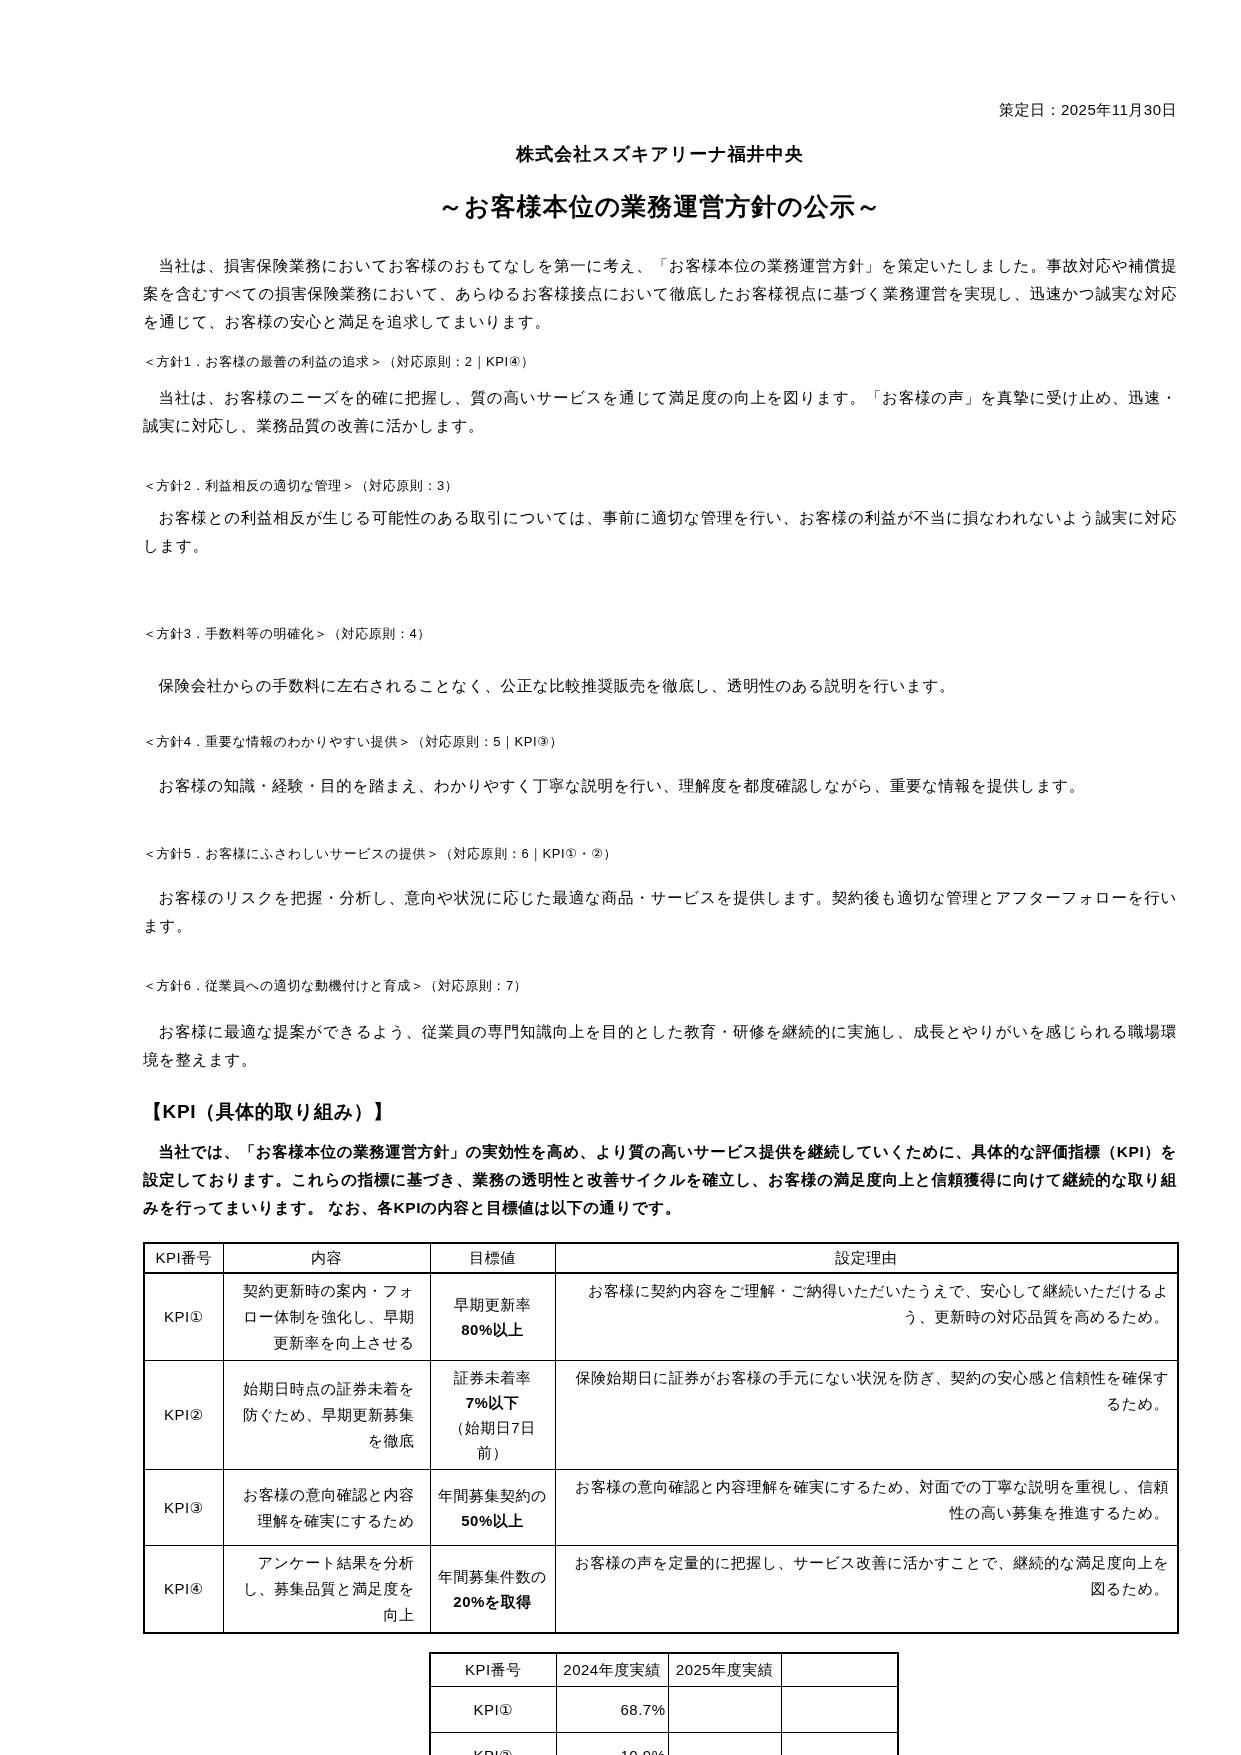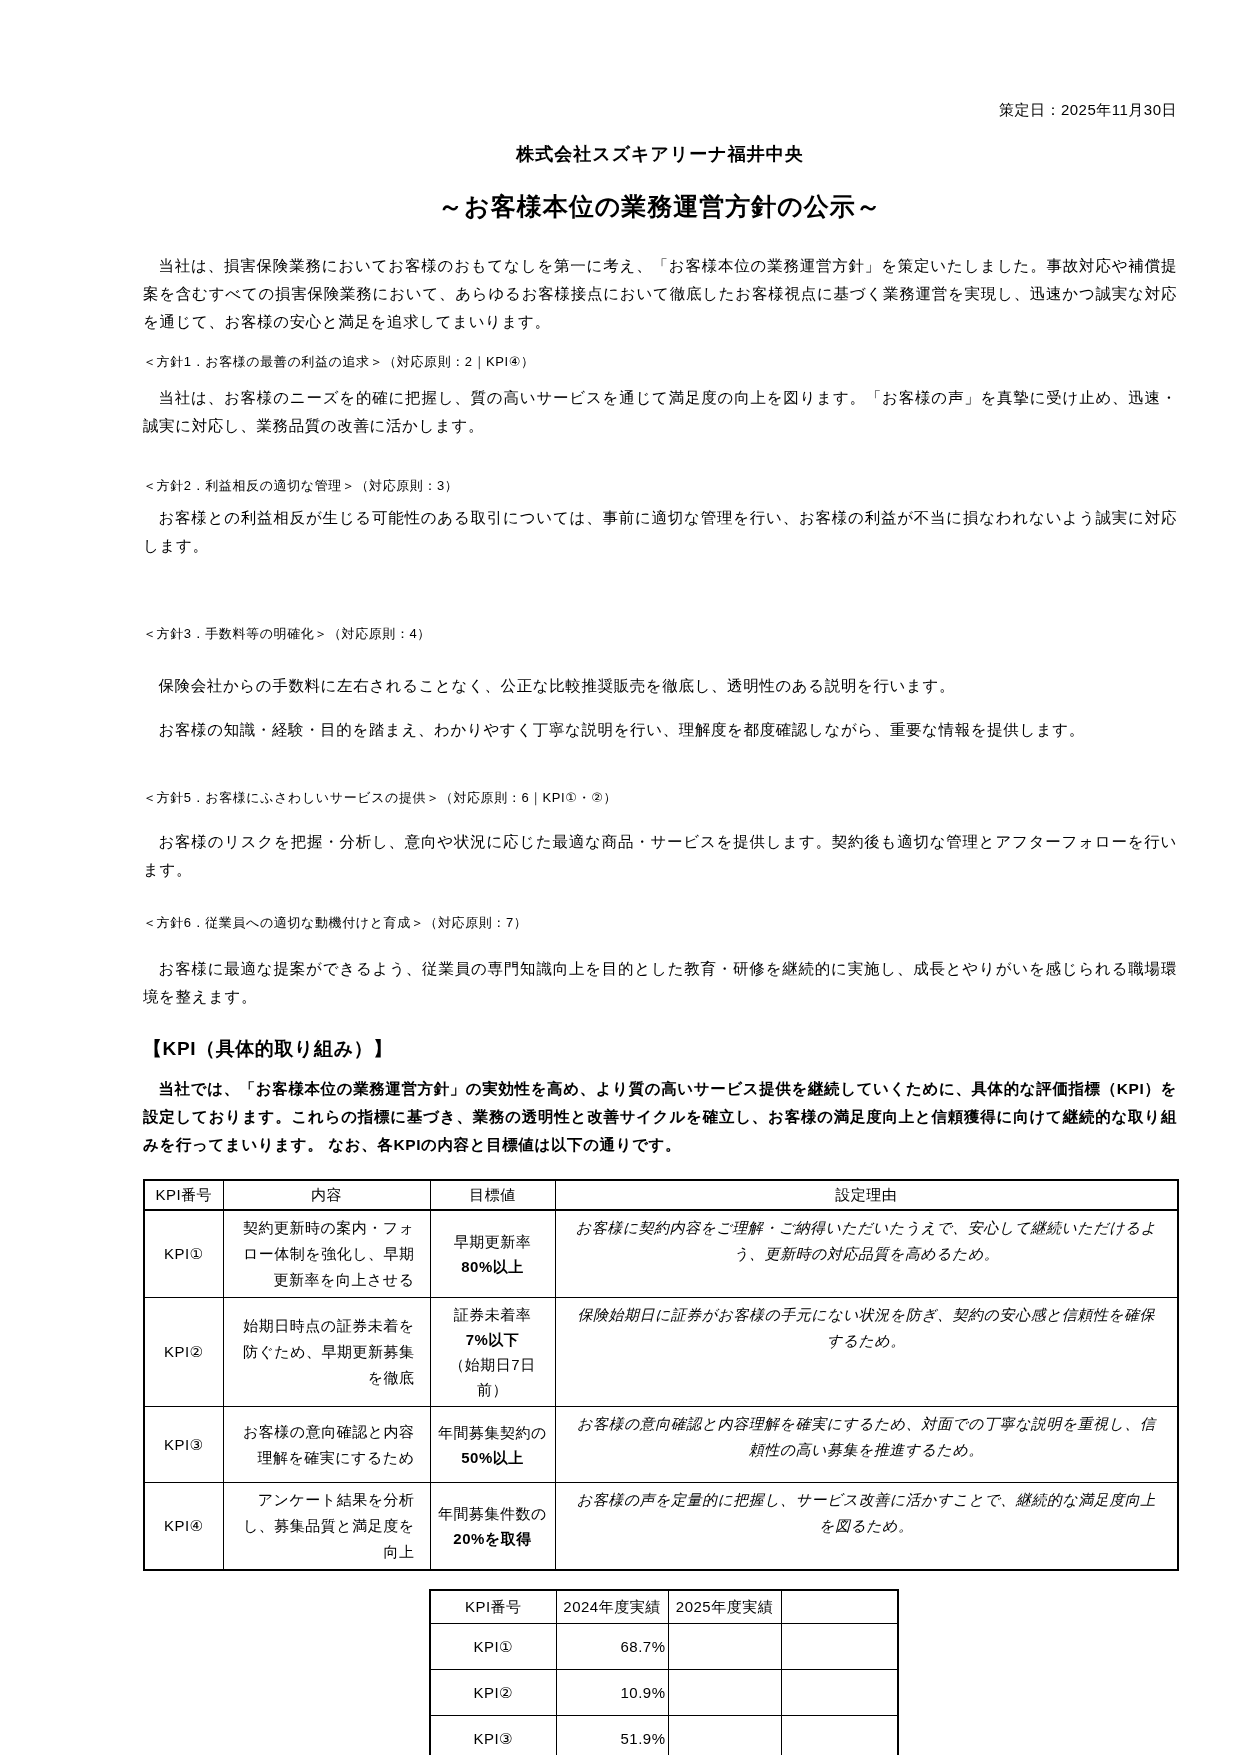--- a/index.html
+++ b/index.html
@@ -59,21 +59,21 @@
   .p1 .policy-heading { margin-top: 12px; }
   .p1 .policy-body   { margin-top: 8px; }
   .p2 .policy-heading { margin-top: 32px; }
   .p2 .policy-body   { margin-top: 4px; }
   .p3 .policy-heading { margin-top: 60px; }
   .p3 .policy-body   { margin-top: 24px; }
   .p4 .policy-heading { margin-top: 28px; }
   .p4 .policy-body   { margin-top: 16px; }
   .p5 .policy-heading { margin-top: 40px; }
   .p5 .policy-body   { margin-top: 16px; }
-  .p6 .policy-heading { margin-top: 25px; }
+  .p6 .policy-heading { margin-top: 32px; }
   .p6 .policy-body   { margin-top: 18px; }
   .kpi-heading {
     margin-top: 24px;
     font-size: 19px;
     line-height: 28px;
     font-weight: bold;
     letter-spacing: 0.6px;
   }
   .kpi-intro { margin-top: 12px; font-weight: bold; }
 
@@ -115,24 +115,23 @@
   }
   .cell-target {
     text-align: center;
     vertical-align: middle;
     padding: 4px 4px;
     line-height: 25px;
   }
   .cell-target .bold-line { font-weight: bold; }
   .cell-reason {
     vertical-align: top;
-    padding: 4px 17px;
+    padding: 4px 8px;
     line-height: 26px;
-    text-align: center;
-    font-style: italic;
+    text-align: right;
   }
 
   .results-table {
     margin-top: 18px;
     margin-left: 286px;
     width: 468px;
     table-layout: fixed;
     border: 2px solid #000;
   }
   .results-table th, .results-table td {
@@ -173,20 +172,21 @@
     <div class="policy-heading">＜方針2．利益相反の適切な管理＞（対応原則：3）</div>
     <p class="para indent policy-body">お客様との利益相反が生じる可能性のある取引については、事前に適切な管理を行い、お客様の利益が不当に損なわれないよう誠実に対応します。</p>
   </section>
 
   <section class="policy p3">
     <div class="policy-heading">＜方針3．手数料等の明確化＞（対応原則：4）</div>
     <p class="para indent policy-body">保険会社からの手数料に左右されることなく、公正な比較推奨販売を徹底し、透明性のある説明を行います。</p>
   </section>
 
   <section class="policy p4">
+    <div class="policy-heading">＜方針4．重要な情報のわかりやすい提供＞（対応原則：5｜KPI③）</div>
     <p class="para indent policy-body">お客様の知識・経験・目的を踏まえ、わかりやすく丁寧な説明を行い、理解度を都度確認しながら、重要な情報を提供します。</p>
   </section>
 
   <section class="policy p5">
     <div class="policy-heading">＜方針5．お客様にふさわしいサービスの提供＞（対応原則：6｜KPI①・②）</div>
     <p class="para indent policy-body">お客様のリスクを把握・分析し、意向や状況に応じた最適な商品・サービスを提供します。契約後も適切な管理とアフターフォローを行います。</p>
   </section>
 
   <section class="policy p6">
     <div class="policy-heading">＜方針6．従業員への適切な動機付けと育成＞（対応原則：7）</div>

